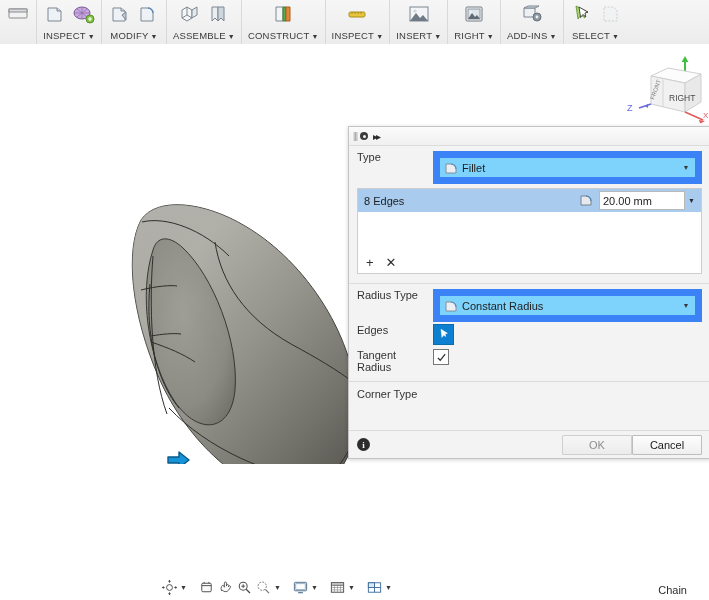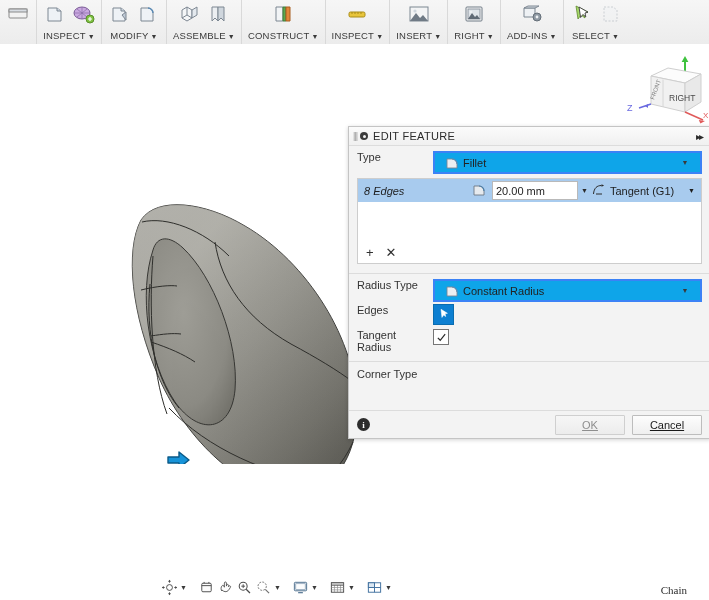--- a/index.html
+++ b/index.html
@@ -83,36 +83,36 @@
   }
   #dlg-dot::after{content:"";position:absolute;left:2.5px;top:2.5px;width:3px;height:3px;border-radius:50%;background:#f3f3f3;}
   #dlg-title-text{font-size:11px;color:#2b2b2b;letter-spacing:.3px;flex:1;}
   #dlg-collapse{font-size:10px;color:#2b2b2b;letter-spacing:-2px;padding-right:4px;cursor:pointer;}
 
   .dlg-sec{padding:5px 8px 6px 8px;background:#f3f3f3;}
   .sep{height:1px;background:#dcdcdc;margin:0;}
   .row{display:flex;align-items:flex-start;min-height:23px;margin-bottom:2px;}
   .row-label{width:76px;flex:0 0 76px;color:#333;font-size:11px;}
   .ctl{
-    flex:1;height:19px;background:#0ea5e9;border:2px solid #3b82f6;
-    display:flex;align-items:center;padding:0 8px;position:relative;
+    flex:1;height:19px;background:#7dd3fc;border:7px solid #3b82f6;
+    display:flex;align-items:center;padding:0 2px;position:relative;
   }
   .ctl .mini{width:14px;height:14px;margin:0 4px 0 2px;flex:0 0 auto;}
   .ctl .txt{flex:1;font-size:11px;color:#222;}
   .ctl .dd{width:14px;text-align:center;font-size:7px;color:#3a3a3a;}
 
   
   #edgelist{
     border:1px solid #cdcdcd;background:#ffffff;height:84px;
     margin:4px 0 3px 0;position:relative;display:flex;flex-direction:column;
   }
   #edge-row{
     height:23px;background:#a8cbee;display:flex;align-items:center;padding:0 3px;
   }
-  #edge-row .nm{flex:1;font-size:11px;color:#1d1d1d;padding-left:3px;font-style:italic;}
+  #edge-row .nm{flex:1;font-size:11px;color:#1d1d1d;padding-left:3px;}
   #edge-val{
     width:78px;height:17px;background:#ffffff;border:1px solid #b9b9b9;
     display:flex;align-items:center;padding:0 3px;font-size:11px;color:#222;
   }
   #edge-val-caret{width:13px;text-align:center;font-size:7px;color:#2a2a2a;}
   #edge-cont{
     width:107px;display:flex;align-items:center;gap:3px;font-size:11px;color:#1d1d1d;
   }
   #edge-cont .ccaret{margin-left:auto;font-size:7px;padding-right:3px;}
   #edgelist-actions{
@@ -132,40 +132,39 @@
   .chk svg{display:block;}
 
   #dlg-footer{
     height:27px;background:#f3f3f3;border-top:1px solid #dcdcdc;
     display:flex;align-items:center;padding:0 8px;
   }
   #info-icon{width:13px;height:13px;border-radius:50%;background:#2d2d2d;color:#fff;
     font-size:9px;font-weight:bold;display:flex;align-items:center;justify-content:center;
     font-family:"Liberation Serif",serif;}
   .btn{
-    height:18px;min-width:48px;padding:0 10px;margin-left:7px;
+    height:18px;min-width:48px;padding:0 10px;
     background:linear-gradient(#fdfdfd,#efefef);border:1px solid #bdbdbd;
     font-size:11px;display:flex;align-items:center;justify-content:center;
     border-radius:1px;
-    text-decoration:underline;
   }
   .btn.dim{color:#8e8e8e;background:linear-gradient(#f6f6f6,#ececec);border-color:#cfcfcf;}
   #dlg-btns{margin-left:auto;display:flex;}
 
   
   #navbar{
     position:absolute;left:0;top:575px;width:709px;height:25px;
     display:flex;align-items:center;
   }
   #navbar-inner{margin-left:160px;display:flex;align-items:center;gap:1px;}
   .nav-ic{width:18px;height:18px;display:flex;align-items:center;justify-content:center;}
   .nav-caret{font-size:7px;color:#3a3a3a;width:9px;text-align:center;}
   .nav-sp{width:7px;}
   #chain-label{
-    position:absolute;right:22px;top:584px;font-size:11px;color:#2b2b2b;font-family:Liberation Serif, serif;
+    position:absolute;right:22px;top:584px;font-size:11px;color:#2b2b2b;
   }
 </style>
 </head>
 <body>
 
 <div id="toolbar">
 
   <div class="tb-group">
     <div class="tb-icons">
       <span class="ic">
@@ -429,21 +428,20 @@
     </div>
     <div id="float-caret">▼</div>
   </div>
 </div>
 
 <div id="dialog">
 
   <div id="dlg-title">
     <span id="dlg-grip">|||</span>
     <span id="dlg-dot"></span>
-    <span id="dlg-title-text">EDIT FEATURE</span>
     <span id="dlg-collapse">▸▸</span>
   </div>
 
   <div class="dlg-sec">
     <div class="row">
       <div class="row-label">Type</div>
       <div class="ctl">
         <span class="mini">
           <svg viewBox="0 0 14 14" width="14" height="14">
               <path d="M2 3h5a5 5 0 0 1 5 5v4H2z" fill="#eceff2" stroke="#7d8792" stroke-width=".9"></path>
@@ -459,31 +457,20 @@
       <div id="edge-row">
         <span class="nm">8 Edges</span>
         <span class="mini" style="margin-right:6px">
           <svg viewBox="0 0 14 14" width="14" height="14">
               <path d="M2 3h5a5 5 0 0 1 5 5v4H2z" fill="#e6eaee" stroke="#6d7884" stroke-width=".9"></path>
               <path d="M7 3a5 5 0 0 1 5 5" fill="none" stroke="#4a7da8" stroke-width="1.1"></path>
             </svg>
         </span>
         <span id="edge-val">20.00 mm</span>
         <span id="edge-val-caret">▼</span>
-        <span id="edge-cont">
-          <span class="mini" style="margin:0 2px 0 0">
-            <svg viewBox="0 0 14 14" width="14" height="14">
-                <path d="M2.5 11 C 3 5, 6 2.5, 10.5 2.5" fill="none" stroke="#2b2b2b" stroke-width="1"></path>
-                <path d="M10.5 1.2 l2.6 1.3 l-2.6 1.3 z" fill="#2b2b2b"></path>
-                <path d="M5 11 h6" stroke="#2b2b2b" stroke-width="1"></path>
-              </svg>
-          </span>
-          <span>Tangent (G1)</span>
-          <span class="ccaret">▼</span>
-        </span>
       </div>
       <div id="edgelist-actions">
         <span class="act">+</span>
         <span class="act">✕</span>
       </div>
     </div>
   </div>
 
   <div class="sep"></div>
 

